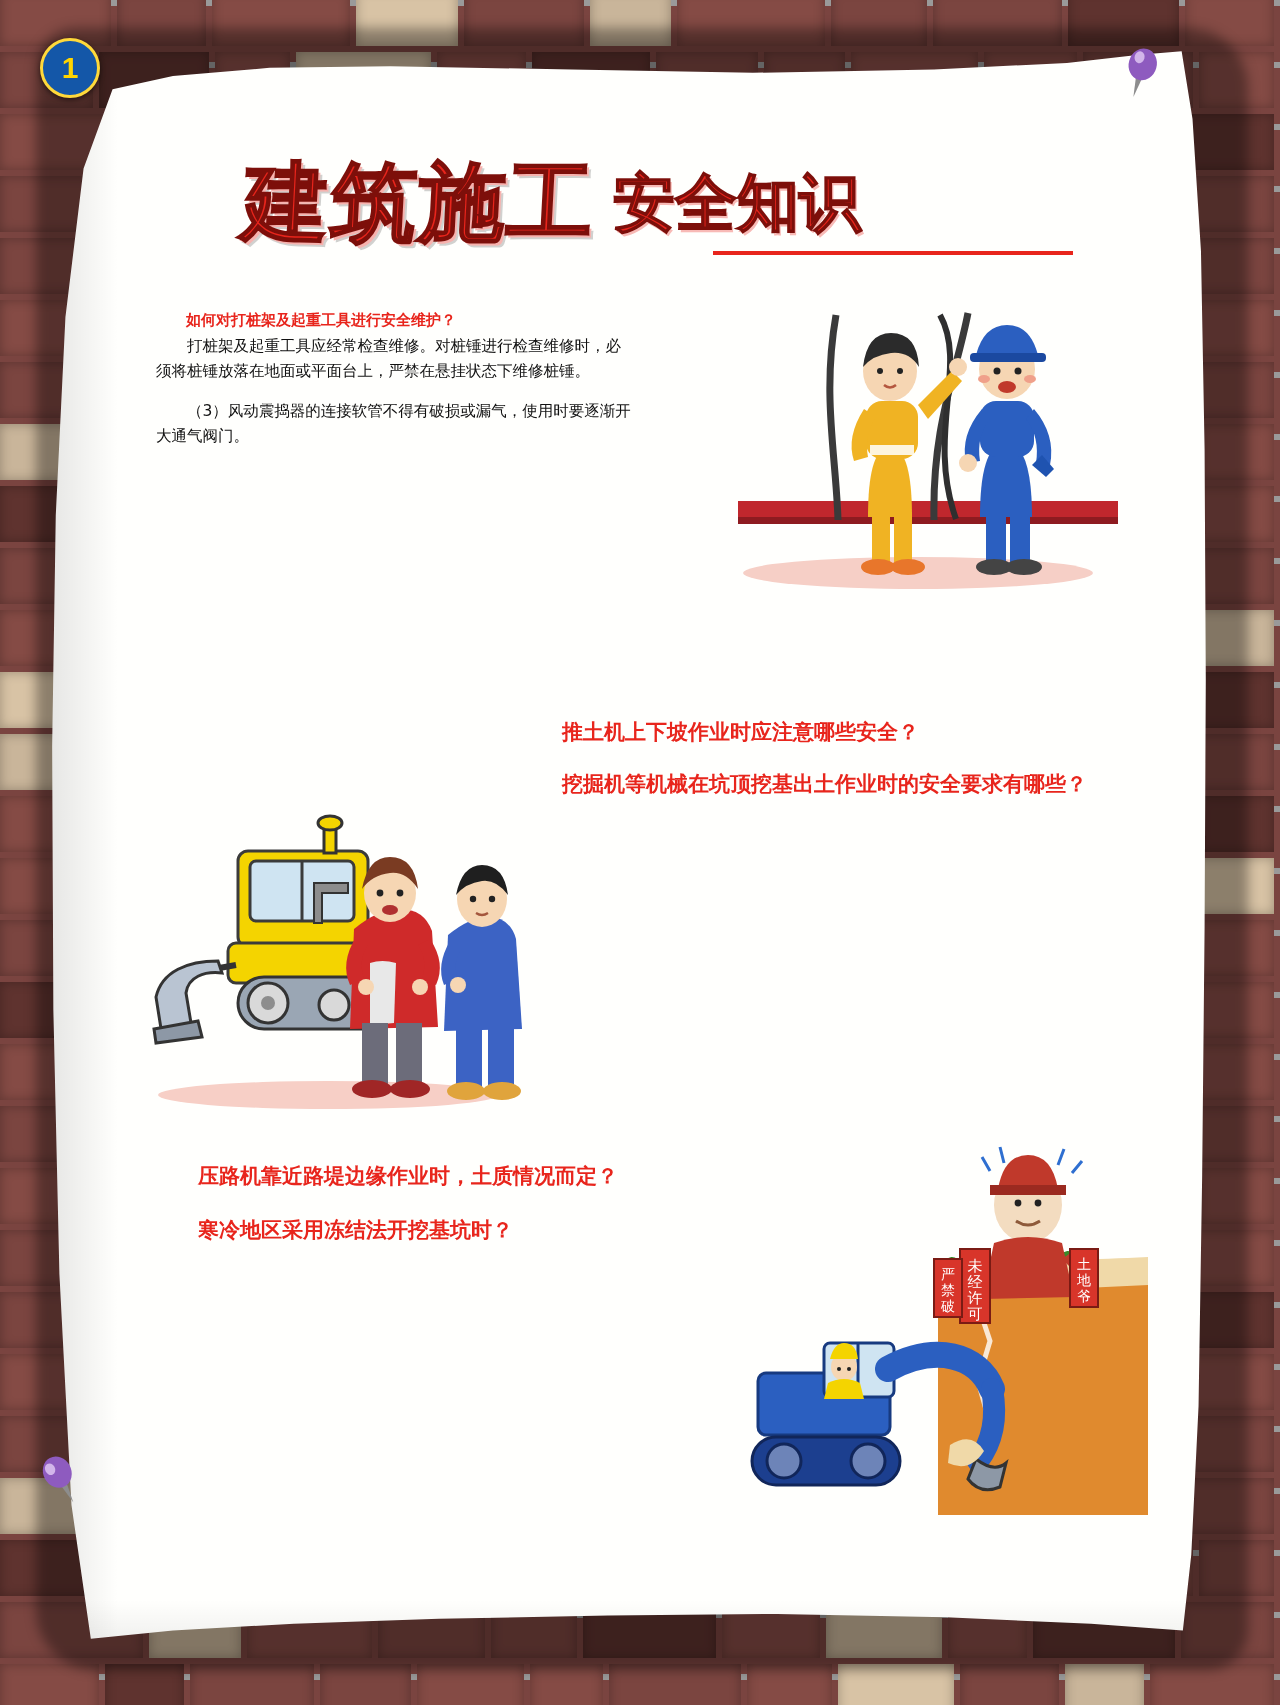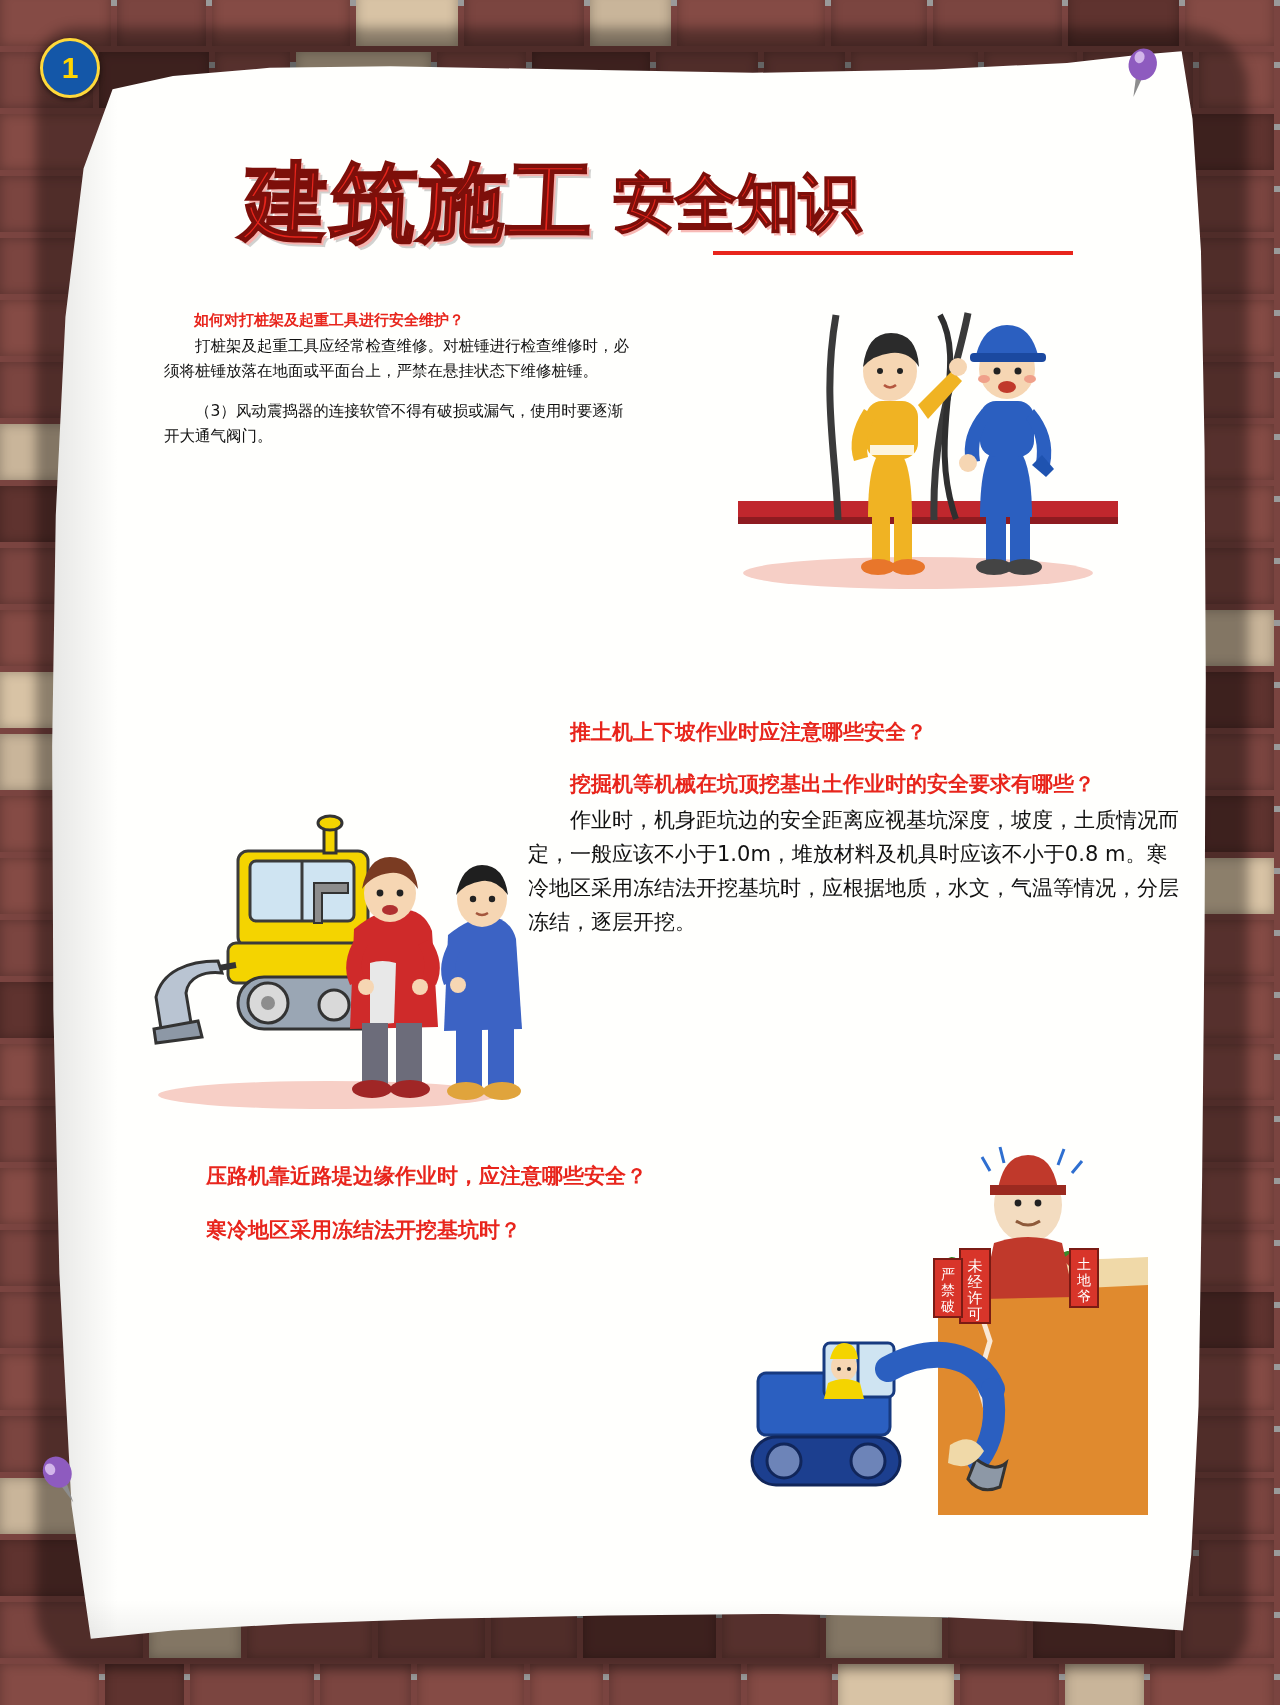--- a/index.html
+++ b/index.html
@@ -120,21 +120,21 @@
     position:absolute; left:470px; top:106px; width:360px; height:4px;
     background:#e8251c;
   }
 
   
   .q {
     color:#e8251c;
     font-weight:bold;
   }
   .blk { position:absolute; }
-  .blk p { margin:0 0 2px 8px; }
+  .blk p { margin:0 0 2px 0; }
 
   #blk-pile {
     left:128px; top:288px; width:480px;
     font-size:15.5px; line-height:1.62; color:#111;
   }
   #blk-pile .q { font-size:15px; }
   .indent { text-indent:2em; }
 
   #blk-dozer {
     left:492px; top:695px; width:660px;
@@ -606,21 +606,20 @@
           <ellipse cx="276" cy="262" rx="18" ry="8" fill="#444"></ellipse>
           <ellipse cx="306" cy="262" rx="18" ry="8" fill="#444"></ellipse>
         </g>
       </svg>
     </div>
 
     <div class="blk" id="blk-dozer">
       <p class="q indent">推土机上下坡作业时应注意哪些安全？</p>
       <p style="height:14px"></p>
       <p class="q indent">挖掘机等机械在坑顶挖基出土作业时的安全要求有哪些？</p>
-      <p class="indent">作业时，机身距坑边的安全距离应视基坑深度，坡度，土质情况而定，一般应该不小于1.0m，堆放材料及机具时应该不小于0.8 m。寒冷地区采用冻结法开挖基坑时，应根据地质，水文，气温等情况，分层冻结，逐层开挖。</p>
     </div>
 
     <div class="illu" id="illu-dozer">
       <svg viewBox="0 0 420 350" width="420" height="350">
         <ellipse cx="210" cy="330" rx="170" ry="14" fill="#f7cfc6"></ellipse>
 
         <g>
           <rect x="120" y="86" width="130" height="96" rx="10" fill="#f4d400" stroke="#3b3b3b" stroke-width="3"></rect>
           <rect x="132" y="96" width="104" height="60" rx="6" fill="#cfe4f2" stroke="#3b3b3b" stroke-width="3"></rect>
           <line x1="184" y1="96" x2="184" y2="156" stroke="#3b3b3b" stroke-width="3"></line>
@@ -670,21 +669,21 @@
           <circle cx="340" cy="220" r="8" fill="#f6d6b3"></circle>
           <rect x="338" y="262" width="26" height="60" fill="#3c63c4"></rect>
           <rect x="370" y="262" width="26" height="60" fill="#3c63c4"></rect>
           <ellipse cx="348" cy="326" rx="19" ry="9" fill="#e0a43c"></ellipse>
           <ellipse cx="384" cy="326" rx="19" ry="9" fill="#e0a43c"></ellipse>
         </g>
       </svg>
     </div>
 
     <div class="blk" id="blk-roller">
-      <p class="q indent">压路机靠近路堤边缘作业时，应注意哪些安全？</p>
+      <p class="q indent">压路机靠近路堤边缘作业时，土质情况而定？</p>
       <p style="height:16px"></p>
       <p class="q indent">寒冷地区采用冻结法开挖基坑时？</p>
     </div>
 
     <div class="illu" id="illu-exc">
       <svg viewBox="0 0 420 380" width="420" height="380">
 
         <path d="M210 120 L420 120 L420 370 L210 370 Z" fill="#e08a2e"></path>
         <path d="M210 120 C 240 112, 300 118, 420 112 L420 140 L210 150z" fill="#f0d9a8"></path>
 

